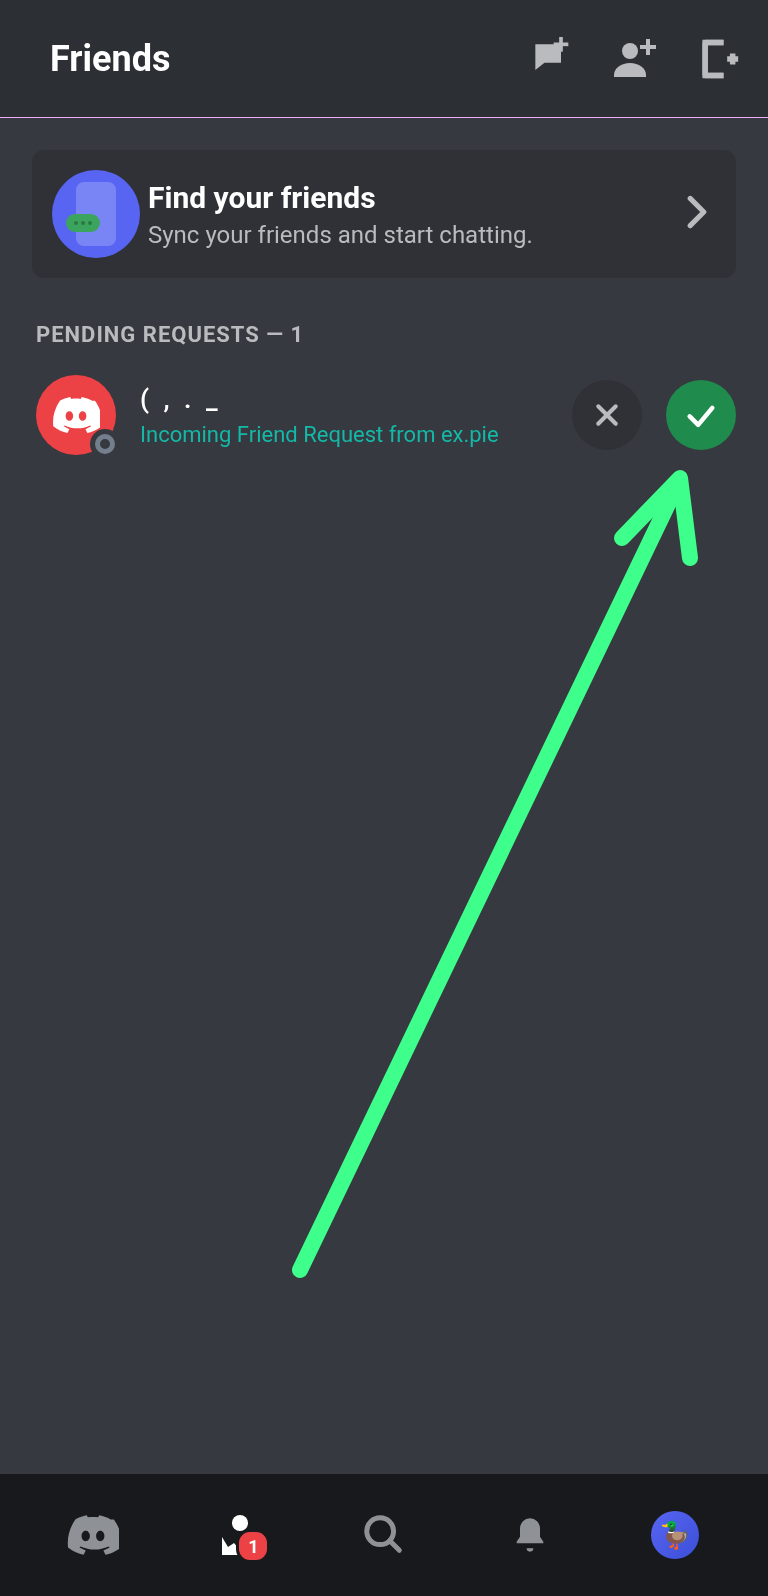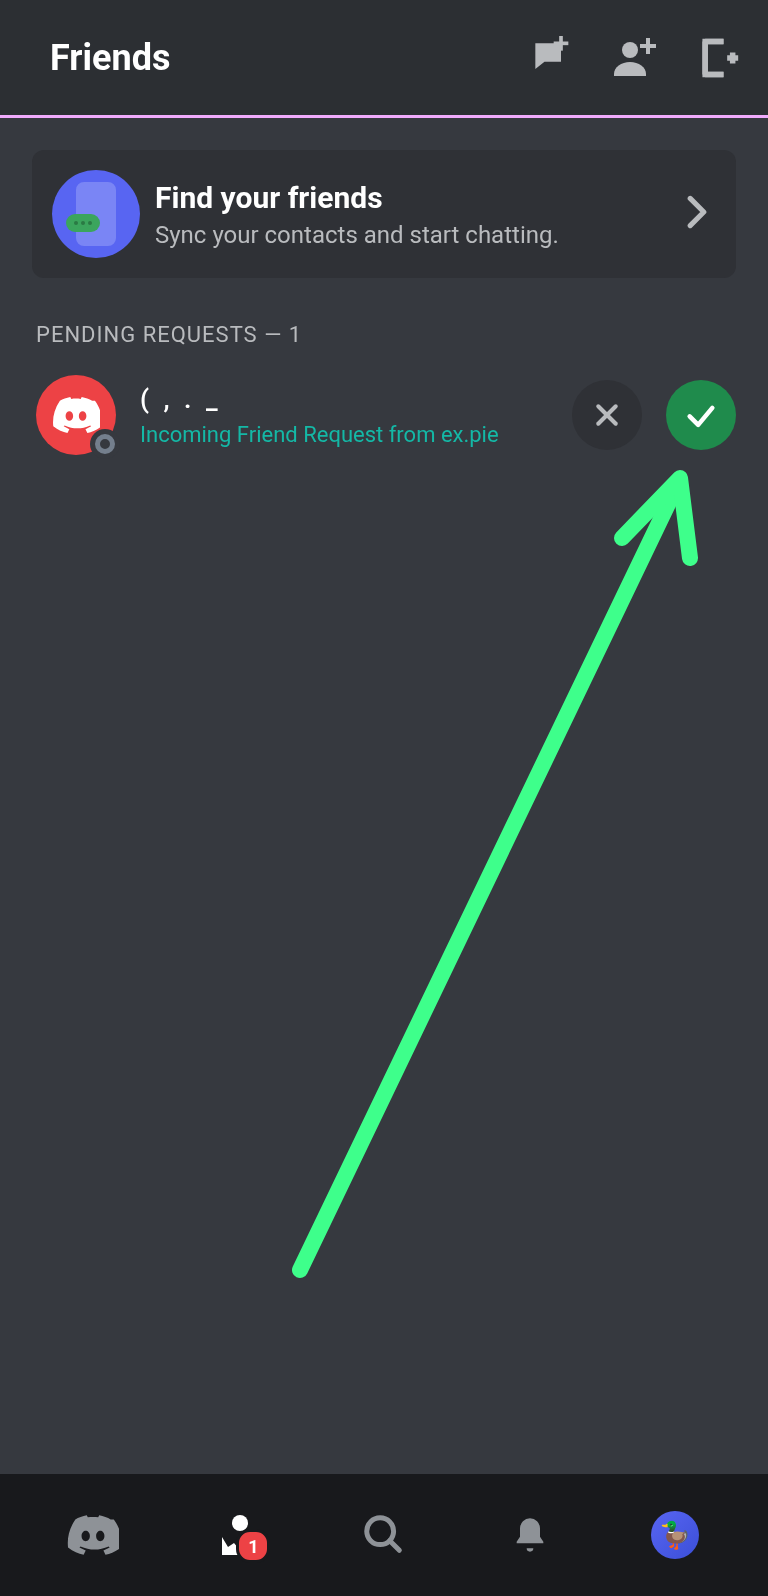--- a/index.html
+++ b/index.html
@@ -13,21 +13,21 @@
     position: relative;
   }
 
   
   .header {
     display: flex;
     align-items: center;
     height: 118px;
     background: #2c2f33;
     padding: 0 28px 0 50px;
-    border-bottom: 3px solid #f0abfc;
+    border-bottom: 1px solid #f0abfc;
   }
   .header-title {
     font-size: 36px;
     font-weight: 700;
     color: #ffffff;
     flex: 1;
   }
   .header-icons {
     display: flex;
     align-items: center;
@@ -44,21 +44,21 @@
   .content {
     padding: 32px 32px 0 32px;
   }
 
   .find-card {
     background: #2f3136;
     border-radius: 12px;
     display: flex;
     align-items: center;
     padding: 20px 28px 20px 20px;
-    gap: 15px;
+    gap: 8px;
   }
   .find-avatar {
     width: 88px;
     height: 88px;
     border-radius: 50%;
     background: #5865f2;
     display: flex;
     align-items: center;
     justify-content: center;
     flex-shrink: 0;
@@ -87,21 +87,21 @@
   }
   .dots span{width:4px;height:4px;border-radius:50%;background:#2a7a44;}
   .find-text { flex: 1; }
   .find-title { color: #ffffff; font-size: 30px; font-weight: 700; margin-bottom: 6px; }
   .find-sub { color: #b9bbbe; font-size: 24px; }
   .chev { color: #b9bbbe; }
 
   .section-header {
     color: #b9bbbe;
     font-size: 22px;
-    font-weight: 400;
+    font-weight: 700;
     letter-spacing: 1px;
     margin: 44px 0 24px 4px;
   }
 
   .request-row {
     display: flex;
     align-items: center;
     gap: 24px;
     padding: 4px 0 4px 4px;
   }
@@ -237,21 +237,21 @@
       <div class="phone-icon">
         <div class="dots">
             <span></span>
             <span></span>
             <span></span>
           </div>
       </div>
     </div>
     <div class="find-text">
       <div class="find-title">Find your friends</div>
-      <div class="find-sub">Sync your contacts and start chatting.</div>
+      <div class="find-sub">Sync your friends and start chatting.</div>
     </div>
     <div class="chev">
       <svg width="22" height="34" viewBox="0 0 12 20" fill="none" stroke="currentColor" stroke-width="3" stroke-linecap="round" stroke-linejoin="round">
         <polyline points="2,2 10,10 2,18"></polyline>
       </svg>
     </div>
   </div>
 
   <div class="section-header">PENDING REQUESTS — 1</div>
 

